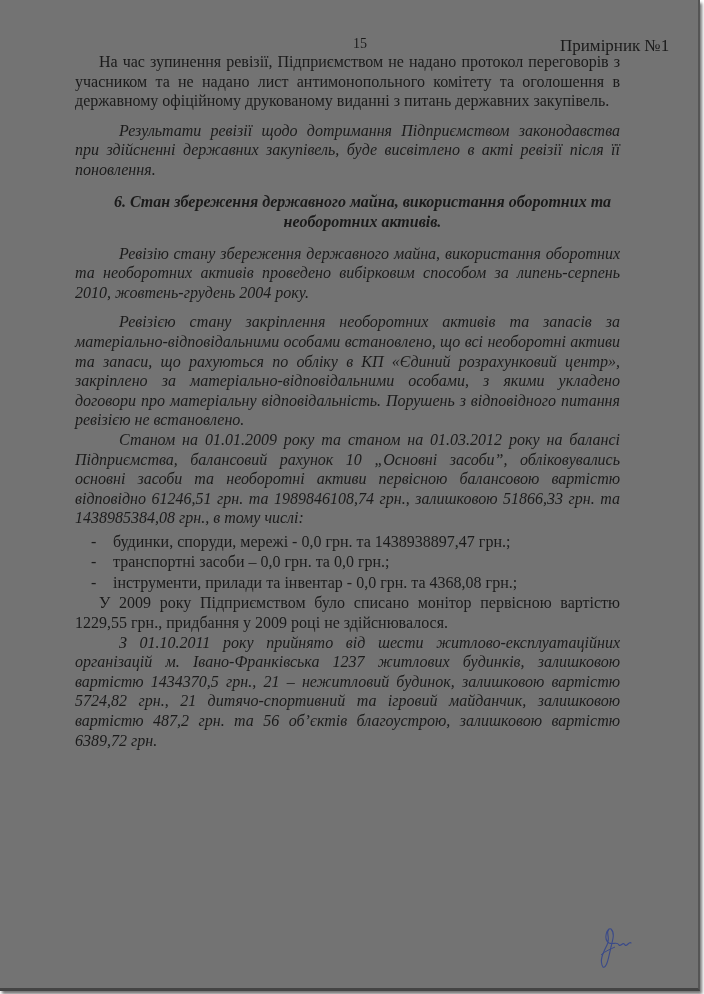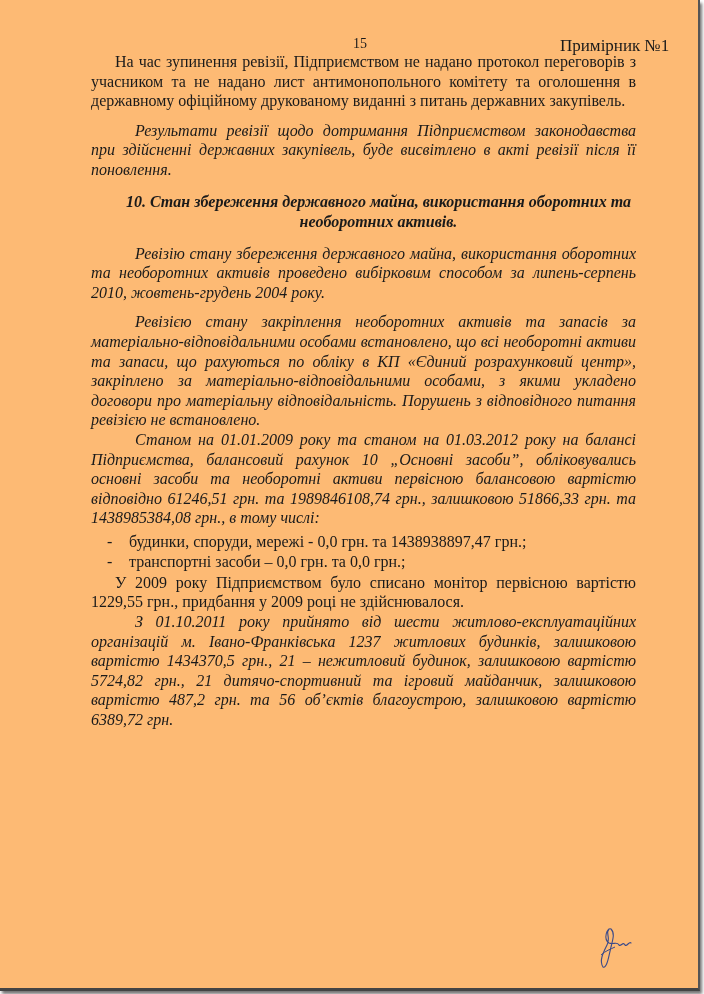--- a/index.html
+++ b/index.html
@@ -7,34 +7,34 @@
       width: 704px; height: 994px;
       background: #ffffff;
       position: relative;
       overflow: hidden;
       font-family: "Liberation Serif", "DejaVu Serif", serif;
       color: #1a1a1a;
     }
     .page {
       position: absolute; left: 0; top: 0;
       width: 698px; height: 988px;
-      background: #fdba74;
+      background: #737373;
       border-right: 2px solid #555;
       border-bottom: 3px solid #444;
       box-shadow: 2px 3px 3px rgba(0,0,0,0.55);
     }
     .header {
       position: absolute; top: 36px; left: 0; width: 698px; height: 18px;
       font-size: 14px;
     }
     .page-num { position: absolute; left: 353px; top: 0; }
     .copy-label { position: absolute; left: 560px; top: 0; font-size: 17px; }
     .body {
       position: absolute; left: 75px; top: 52px; width: 545px;
-      font-size: 16px; line-height: 19.6px; margin-left: 16px;
+      font-size: 16px; line-height: 19.6px;
     }
     p { margin: 0; text-align: justify; }
     .ind1 { text-indent: 24px; }
     .ind2 { text-indent: 44px; font-style: italic; }
     .gap { margin-top: 10px; }
     .heading {
       font-style: italic; font-weight: bold; text-align: center;
       margin: 12px 0 12px 0; line-height: 20px; padding-left: 30px;
     }
     ul.items { list-style: none; margin: 4px 0 0 0; padding: 0 0 0 16px; }
@@ -50,29 +50,30 @@
 <div class="page">
   <div class="header">
     <span class="page-num">15</span>
     <span class="copy-label">Примірник №1</span>
   </div>
 
   <div class="body">
     <p class="ind1">На час зупинення ревізії, Підприємством не надано протокол переговорів з учасником та не надано лист антимонопольного комітету та оголошення в державному офіційному друкованому виданні з питань державних закупівель.</p>
     <p class="ind2 gap">Результати ревізії щодо дотримання Підприємством законодавства при здійсненні державних закупівель, буде висвітлено в акті ревізії після її поновлення.</p>
 
-    <p class="heading">10. Стан збереження державного майна, використання оборотних та необоротних активів.</p>
+    <p class="heading">6. Стан збереження державного майна, використання оборотних та необоротних активів.</p>
 
     <p class="ind2">Ревізію стану збереження державного майна, використання оборотних та необоротних активів проведено вибірковим способом за липень-серпень 2010, жовтень-грудень 2004 року.</p>
     <p class="ind2 gap">Ревізією стану закріплення необоротних активів та запасів за матеріально-відповідальними особами встановлено, що всі необоротні активи та запаси, що рахуються по обліку в КП «Єдиний розрахунковий центр», закріплено за матеріально-відповідальними особами, з якими укладено договори про матеріальну відповідальність. Порушень з відповідного питання ревізією не встановлено.</p>
     <p class="ind2">Станом на 01.01.2009 року та станом на 01.03.2012 року на балансі Підприємства, балансовий рахунок 10 „Основні засоби”, обліковувались основні засоби та необоротні активи первісною балансовою вартістю відповідно 61246,51 грн. та 1989846108,74 грн., залишковою 51866,33 грн. та 1438985384,08 грн., в тому числі:</p>
 
     <ul class="items">
       <li><span class="dash">-</span><span>будинки, споруди, мережі - 0,0 грн. та 1438938897,47 грн.;</span></li>
       <li><span class="dash">-</span><span>транспортні засоби – 0,0 грн. та 0,0 грн.;</span></li>
+      <li><span class="dash">-</span><span>інструменти, прилади та інвентар - 0,0 грн. та 4368,08 грн.;</span></li>
     </ul>
 
     <p class="ind1">У 2009 року Підприємством було списано монітор первісною вартістю 1229,55 грн., придбання у 2009 році не здійснювалося.</p>
     <p class="ind2">З 01.10.2011 року прийнято від шести житлово-експлуатаційних організацій м. Івано-Франківська 1237 житлових будинків, залишковою вартістю 1434370,5 грн., 21 – нежитловий будинок, залишковою вартістю 5724,82 грн., 21 дитячо-спортивний та ігровий майданчик, залишковою вартістю 487,2 грн. та 56 об’єктів благоустрою, залишковою вартістю 6389,72 грн.</p>
   </div>
 
   <svg class="signature" viewBox="0 0 40 45">
     <path d="M14 4 C10 8, 16 12, 12 20 C8 28, 4 36, 8 42 C12 44, 14 30, 16 22 C18 14, 20 8, 16 4 C12 2, 8 14, 14 18 C18 20, 22 16, 24 20 C26 22, 28 16, 30 20 C32 22, 34 16, 36 18" fill="none" stroke="#3a4a8a" stroke-width="1.1" stroke-linecap="round"></path>
     <path d="M6 30 C10 26, 16 24, 20 22" fill="none" stroke="#3a4a8a" stroke-width="1"></path>
   </svg>

